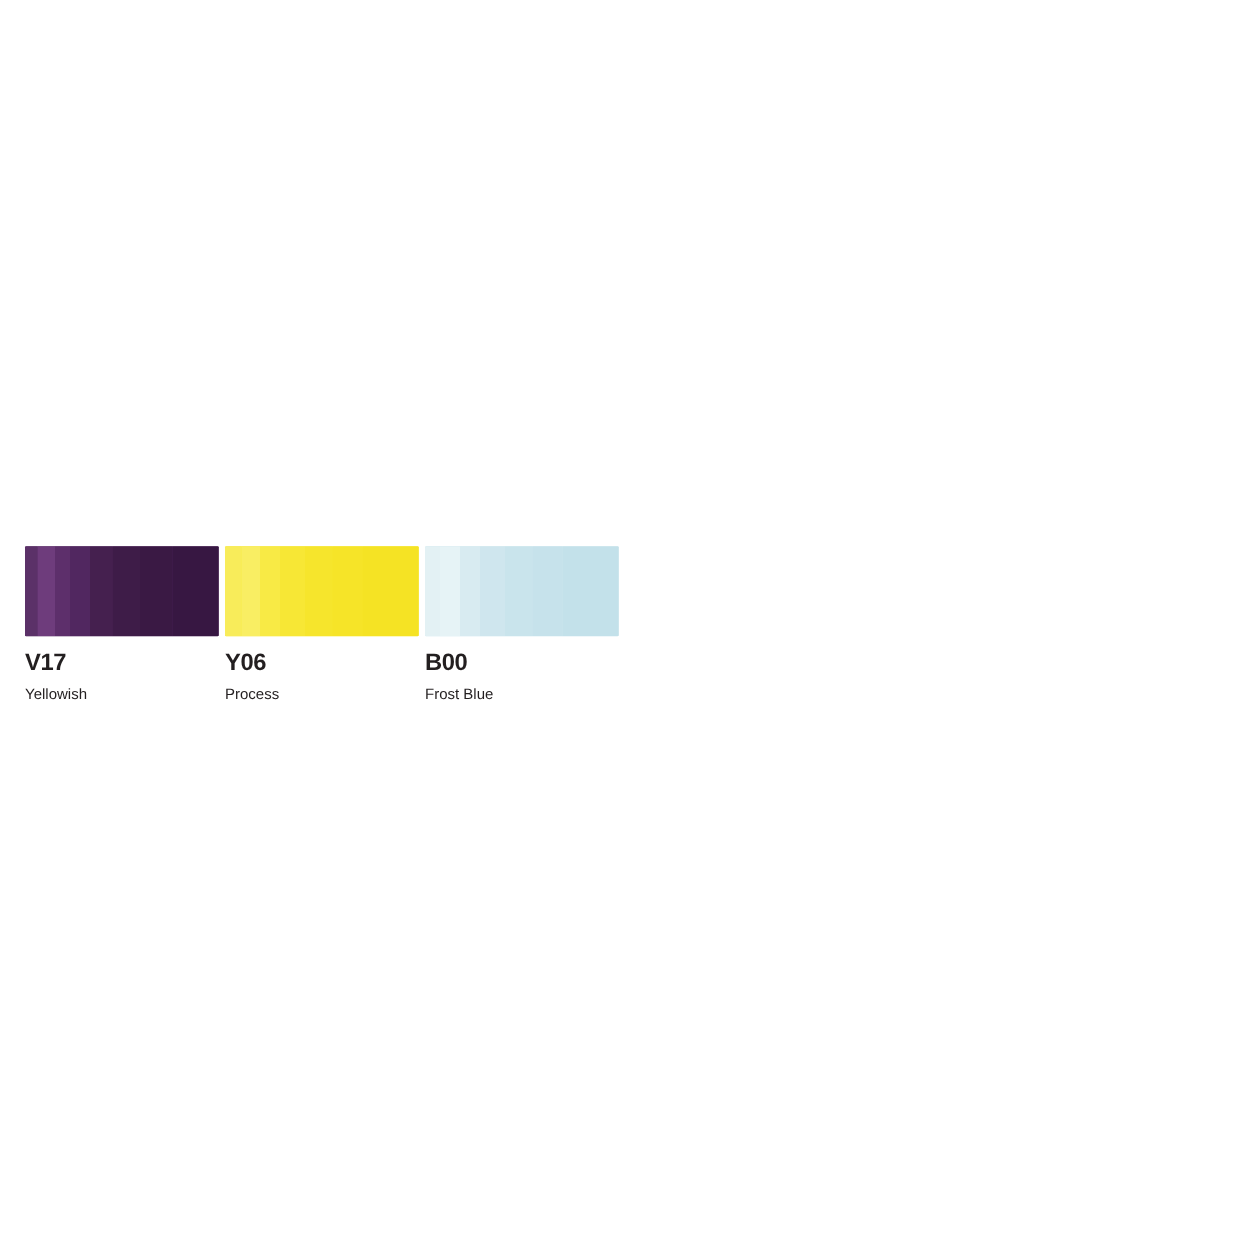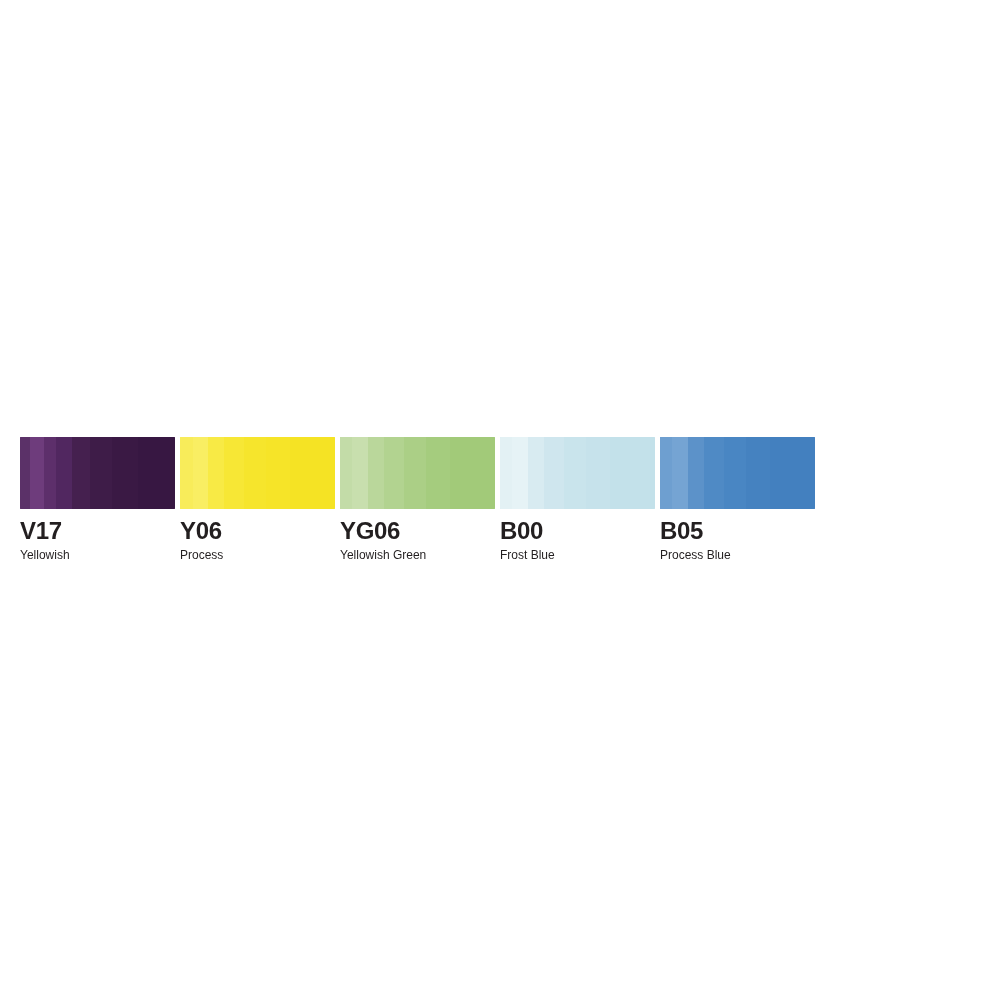--- a/index.html
+++ b/index.html
@@ -34,21 +34,21 @@
     overflow: hidden;
     border-radius: 1px;
   }
   .swatch-chip .band {
     position: absolute;
     top: 0;
     bottom: 0;
   }
   .swatch-code {
     margin-top: 11px;
-    font-size: 24px;
+    font-size: 19px;
     font-weight: bold;
     color: #231f20;
     letter-spacing: -0.3px;
     line-height: 22px;
   }
   .swatch-name {
     margin-top: 7px;
     font-size: 12px;
     font-weight: normal;
     color: #231f20;
@@ -80,51 +80,25 @@
         <div class="band" style="left: 28px; width: 16px; background: rgb(248, 234, 69);"></div>
         <div class="band" style="left: 44px; width: 20px; background: rgb(247, 231, 53);"></div>
         <div class="band" style="left: 64px; width: 22px; background: rgb(246, 229, 44);"></div>
         <div class="band" style="left: 86px; width: 24px; background: rgb(246, 228, 40);"></div>
         <div class="band" style="left: 110px; width: 45px; background: rgb(245, 227, 36);"></div>
       </div>
       <div class="swatch-code">Y06</div>
       <div class="swatch-name">Process</div>
     </div>
     <div class="swatch-cell">
-      <div class="swatch-chip" style="background: rgb(168, 205, 126);">
-        <div class="band" style="left: 0px; width: 12px; background: rgb(195, 220, 168);"></div>
-        <div class="band" style="left: 12px; width: 16px; background: rgb(200, 223, 174);"></div>
-        <div class="band" style="left: 28px; width: 16px; background: rgb(186, 215, 155);"></div>
-        <div class="band" style="left: 44px; width: 20px; background: rgb(178, 211, 144);"></div>
-        <div class="band" style="left: 64px; width: 22px; background: rgb(171, 207, 134);"></div>
-        <div class="band" style="left: 86px; width: 24px; background: rgb(165, 204, 126);"></div>
-        <div class="band" style="left: 110px; width: 45px; background: rgb(162, 202, 121);"></div>
-      </div>
-      <div class="swatch-code">YG06</div>
-      <div class="swatch-name">Yellowish Green</div>
-    </div>
-    <div class="swatch-cell">
       <div class="swatch-chip" style="background: rgb(207, 231, 238);">
         <div class="band" style="left: 0px; width: 12px; background: rgb(227, 241, 244);"></div>
         <div class="band" style="left: 12px; width: 16px; background: rgb(230, 243, 246);"></div>
         <div class="band" style="left: 28px; width: 16px; background: rgb(216, 235, 241);"></div>
         <div class="band" style="left: 44px; width: 20px; background: rgb(207, 230, 238);"></div>
         <div class="band" style="left: 64px; width: 22px; background: rgb(201, 228, 236);"></div>
         <div class="band" style="left: 86px; width: 24px; background: rgb(198, 226, 235);"></div>
         <div class="band" style="left: 110px; width: 45px; background: rgb(195, 225, 234);"></div>
       </div>
       <div class="swatch-code">B00</div>
       <div class="swatch-name">Frost Blue</div>
     </div>
-    <div class="swatch-cell">
-      <div class="swatch-chip" style="background: rgb(74, 134, 196);">
-        <div class="band" style="left: 0px; width: 12px; background: rgb(110, 159, 208);"></div>
-        <div class="band" style="left: 12px; width: 16px; background: rgb(117, 164, 211);"></div>
-        <div class="band" style="left: 28px; width: 16px; background: rgb(92, 146, 201);"></div>
-        <div class="band" style="left: 44px; width: 20px; background: rgb(79, 138, 197);"></div>
-        <div class="band" style="left: 64px; width: 22px; background: rgb(73, 134, 195);"></div>
-        <div class="band" style="left: 86px; width: 24px; background: rgb(69, 130, 192);"></div>
-        <div class="band" style="left: 110px; width: 45px; background: rgb(67, 128, 191);"></div>
-      </div>
-      <div class="swatch-code">B05</div>
-      <div class="swatch-name">Process Blue</div>
-    </div>
   </div>
 
 </body></html>

